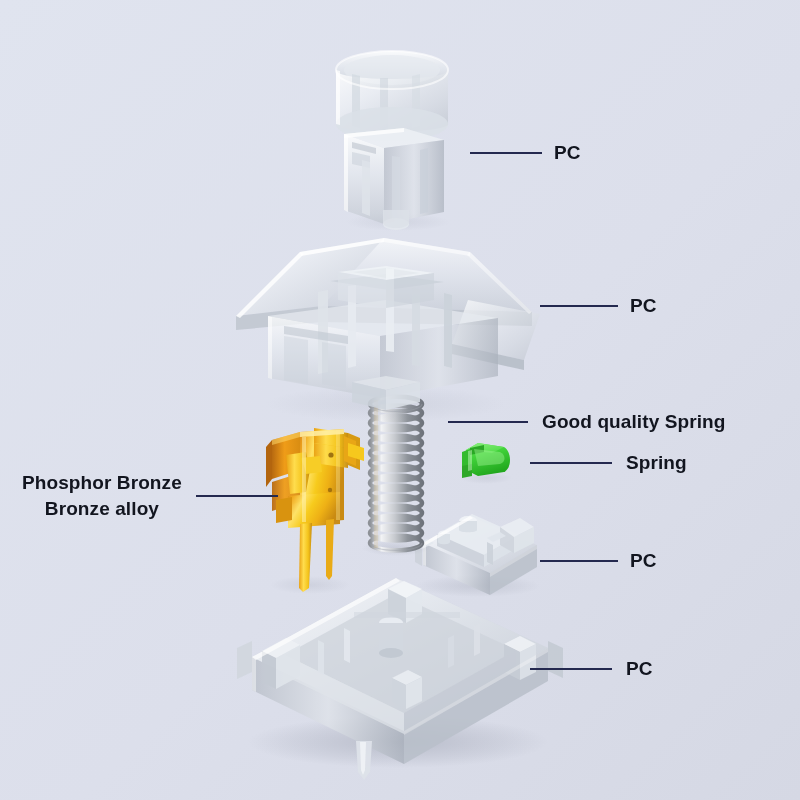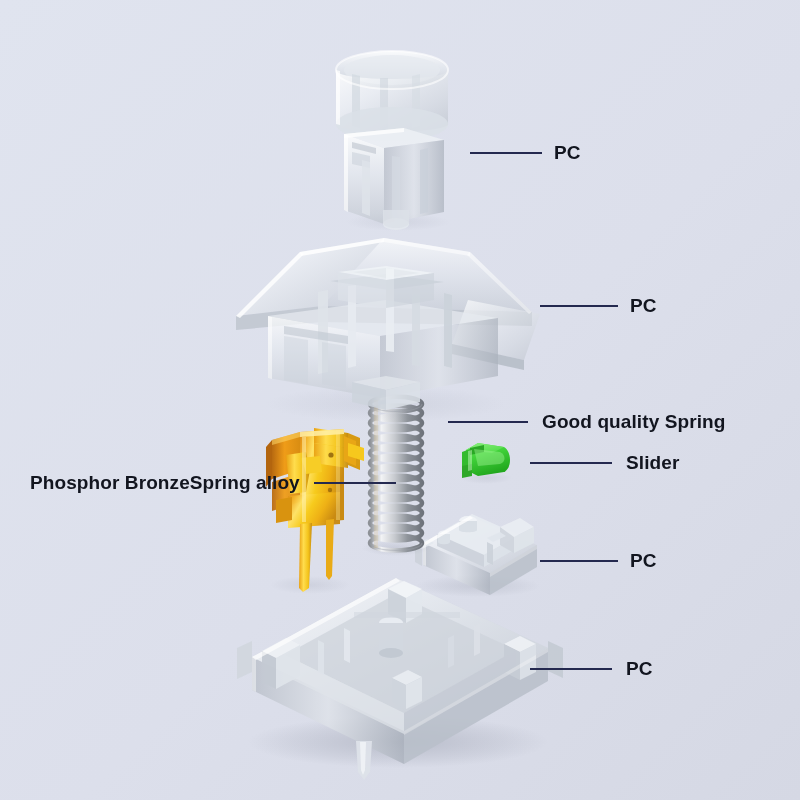--- a/index.html
+++ b/index.html
@@ -45,22 +45,21 @@
     line-height: 1.35;
   }
   .callout.left {
     flex-direction: row;
   }
   .callout.left .callout-text {
     text-align: right;
   }
   .callout-text-block {
     display: flex;
-    flex-direction: row;
-    margin-left: 8px;
+    flex-direction: column;
   }
   .callout-text-block .line2 {
     text-align: center;
   }
   
   #callout-stem      { left: 470px; top: 140px; }
   #callout-stem .callout-line { width: 72px; margin-right: 12px; }
   #callout-upper     { left: 540px; top: 293px; }
   #callout-upper .callout-line { width: 78px; margin-right: 12px; }
   #callout-spring    { left: 448px; top: 409px; }
@@ -414,34 +413,34 @@
     <span class="callout-text">PC</span>
   </div>
 
   <div class="callout left" id="callout-spring">
     <span class="callout-line"></span>
     <span class="callout-text">Good quality Spring</span>
   </div>
 
   <div class="callout left" id="callout-slider">
     <span class="callout-line"></span>
-    <span class="callout-text">Slider</span>
+    <span class="callout-text">Spring</span>
   </div>
 
   <div class="callout left" id="callout-leaf">
     <span class="callout-line"></span>
     <span class="callout-text">PC</span>
   </div>
 
   <div class="callout left" id="callout-base">
     <span class="callout-line"></span>
     <span class="callout-text">PC</span>
   </div>
 
   <div class="callout" id="callout-bronze">
     <span class="callout-text callout-text-block">
       <span class="line1">Phosphor Bronze</span>
-      <span class="line2">Spring alloy</span>
+      <span class="line2">Bronze alloy</span>
     </span>
     <span class="callout-line"></span>
   </div>
 
 </div>
 
 </body></html>

